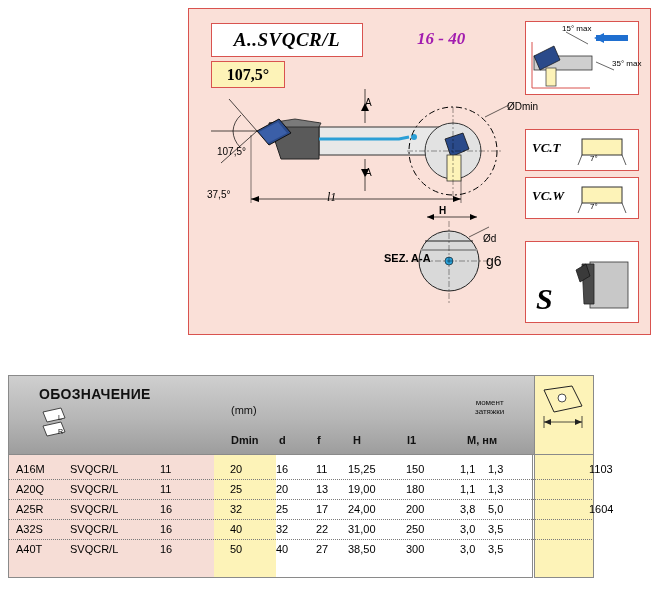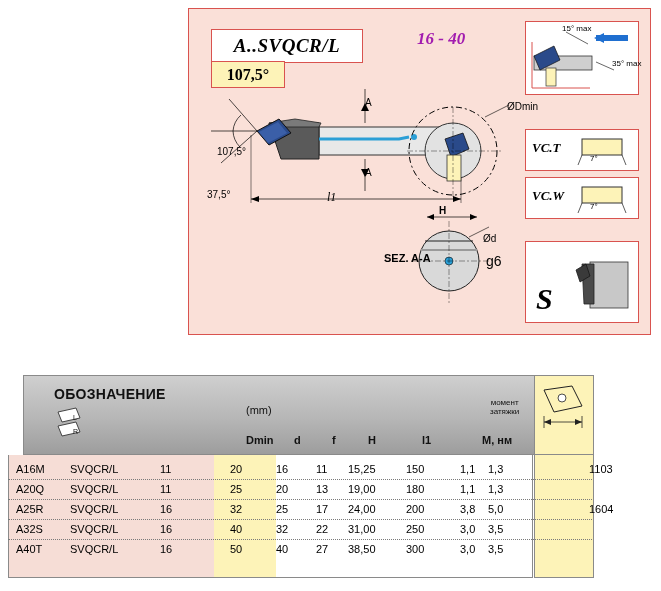--- a/index.html
+++ b/index.html
@@ -22,21 +22,21 @@
     top: 8px;
     width: 461px;
     height: 325px;
     background: #fae0d8;
     border: 1px solid #d9534f;
   }
 
   .title-box {
     position: absolute;
     left: 22px;
-    top: 20px;
+    top: 14px;
     width: 150px;
     height: 32px;
     background: #ffffff;
     border: 1px solid #d9534f;
     display: flex;
     align-items: center;
     justify-content: center;
     font-family: "Liberation Serif", serif;
     font-style: italic;
     font-weight: bold;
@@ -121,26 +121,27 @@
   .table-wrap {
     position: absolute;
     left: 8px;
     top: 375px;
     width: 645px;
     height: 205px;
   }
 
   .hdr {
     position: absolute;
-    left: 15px;
+    left: 0;
     top: 0;
     width: 524px;
     height: 78px;
     background: linear-gradient(to bottom, #cfcfcf 0%, #b6b6b6 55%, #9d9d9d 100%);
     border: 1px solid #8a8a8a;
+    padding-left: 24px;
   }
   .hdr-title {
     position: absolute;
     left: 30px;
     top: 10px;
     font-weight: bold;
     font-size: 14px;
     color: #111;
     letter-spacing: 0.3px;
   }

